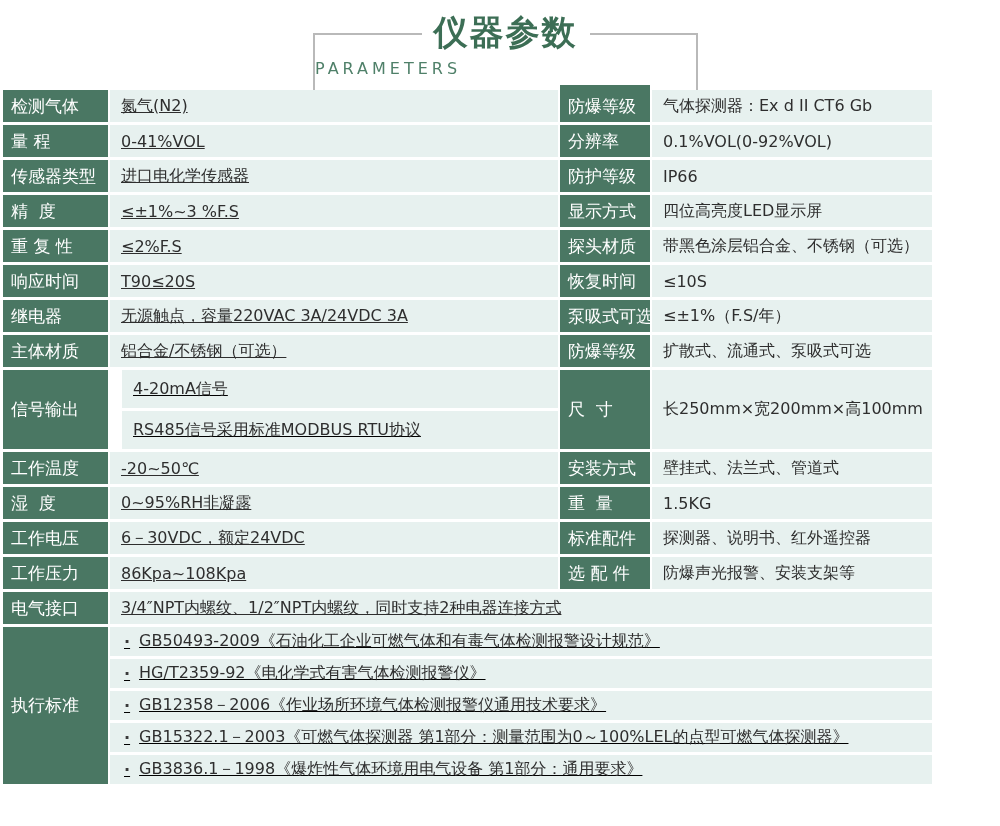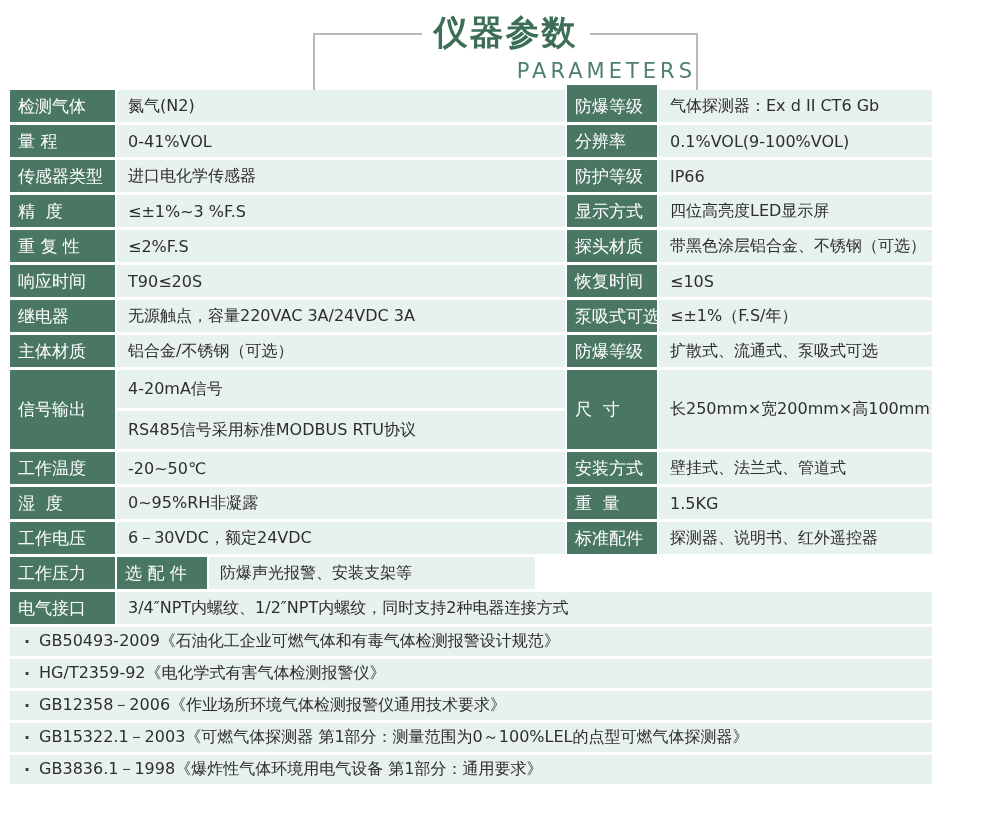--- a/index.html
+++ b/index.html
@@ -5,37 +5,37 @@
   html,body{margin:0;padding:0;background:#ffffff;}
   body{font-family:"DejaVu Sans","Liberation Sans",sans-serif;}
   .page{position:relative;width:900px;height:826px;background:#ffffff;overflow:hidden;padding-left:32px;}
 
   
   .title-frame{position:absolute;left:313px;top:33px;width:385px;height:57px;
     border:2px solid #b9b9b9;border-bottom:none;box-sizing:border-box;}
   .page-title{position:absolute;left:50%;top:-23px;transform:translateX(-50%);
     background:#ffffff;padding:0 12px;font-size:34px;font-weight:bold;
     color:#3c6e55;letter-spacing:2px;white-space:nowrap;line-height:1.2;}
-  .page-subtitle{margin-top:24px;text-align:right;font-size:21px;
-    letter-spacing:4px;color:#4f8069;margin-left:47px;}
+  .page-subtitle{margin-top:24px;text-align:left;font-size:16px;
+    letter-spacing:4px;color:#4f8069;}
 
   
-  .spec-table{position:absolute;left:10px;top:90px;width:975px;}
+  .spec-table{position:absolute;left:3px;top:90px;width:975px;}
   .green-cap{position:absolute;left:557px;top:-5px;width:90px;height:5px;background:#4a7763;}
   .row{display:flex;column-gap:2px;margin-bottom:3px;align-items:stretch;}
   .cell{box-sizing:border-box;display:flex;align-items:center;}
   .lbl{background:#4a7763;color:#ffffff;font-size:17px;padding-left:8px;white-space:pre;}
   .val{background:#e7f1ef;color:#2e2e2e;font-size:16px;padding-left:11px;white-space:nowrap;overflow:hidden;}
   .h1{height:32px;}
   .w-lbl-l{width:105px;flex:none;}
-  .grow{flex:1;min-width:0;}
+  .grow{flex:1;min-width:0;text-decoration:underline;}
   .w-lbl-r{width:90px;flex:none;}
   .w-val-r{width:326px;flex:none;}
   .stack{display:flex;flex-direction:column;row-gap:3px;}
-  .sub{height:38px;}
+  .sub{height:38px;margin-left:12px;}
   .std{height:29px;padding-left:14px;}
   .dot{margin-right:9px;font-weight:bold;color:#3a3a3a;}
 </style>
 </head>
 <body>
 
 <div class="page">
 
   <div class="title-frame">
     <div class="page-title">仪器参数</div>
@@ -48,21 +48,21 @@
     <div class="row">
       <div class="cell lbl w-lbl-l h1">检测气体</div>
       <div class="cell val grow h1">氮气(N2)</div>
       <div class="cell lbl w-lbl-r h1">防爆等级</div>
       <div class="cell val w-val-r h1">气体探测器：Ex d II CT6 Gb</div>
     </div>
     <div class="row">
       <div class="cell lbl w-lbl-l h1">量 程</div>
       <div class="cell val grow h1">0-41%VOL</div>
       <div class="cell lbl w-lbl-r h1">分辨率</div>
-      <div class="cell val w-val-r h1">0.1%VOL(9-100%VOL)</div>
+      <div class="cell val w-val-r h1">0.1%VOL(0-92%VOL)</div>
     </div>
     <div class="row">
       <div class="cell lbl w-lbl-l h1">传感器类型</div>
       <div class="cell val grow h1">进口电化学传感器</div>
       <div class="cell lbl w-lbl-r h1">防护等级</div>
       <div class="cell val w-val-r h1">IP66</div>
     </div>
     <div class="row">
       <div class="cell lbl w-lbl-l h1">精  度</div>
       <div class="cell val grow h1">≤±1%~3 %F.S</div>
@@ -117,30 +117,32 @@
       <div class="cell val w-val-r h1">1.5KG</div>
     </div>
     <div class="row">
       <div class="cell lbl w-lbl-l h1">工作电压</div>
       <div class="cell val grow h1">6－30VDC，额定24VDC</div>
       <div class="cell lbl w-lbl-r h1">标准配件</div>
       <div class="cell val w-val-r h1">探测器、说明书、红外遥控器</div>
     </div>
     <div class="row">
       <div class="cell lbl w-lbl-l h1">工作压力</div>
+      <div class="cell val grow h1">86Kpa~108Kpa</div>
       <div class="cell lbl w-lbl-r h1">选 配 件</div>
       <div class="cell val w-val-r h1">防爆声光报警、安装支架等</div>
     </div>
 
     <div class="row">
       <div class="cell lbl w-lbl-l h1">电气接口</div>
       <div class="cell val grow h1">3/4″NPT内螺纹、1/2″NPT内螺纹，同时支持2种电器连接方式</div>
     </div>
 
     <div class="row">
+      <div class="cell lbl w-lbl-l">执行标准</div>
       <div class="stack grow">
         <div class="cell val std">
           <span class="dot">·</span>
           <span>GB50493-2009《石油化工企业可燃气体和有毒气体检测报警设计规范》</span>
         </div>
         <div class="cell val std">
           <span class="dot">·</span>
           <span>HG/T2359-92《电化学式有害气体检测报警仪》</span>
         </div>
         <div class="cell val std">

